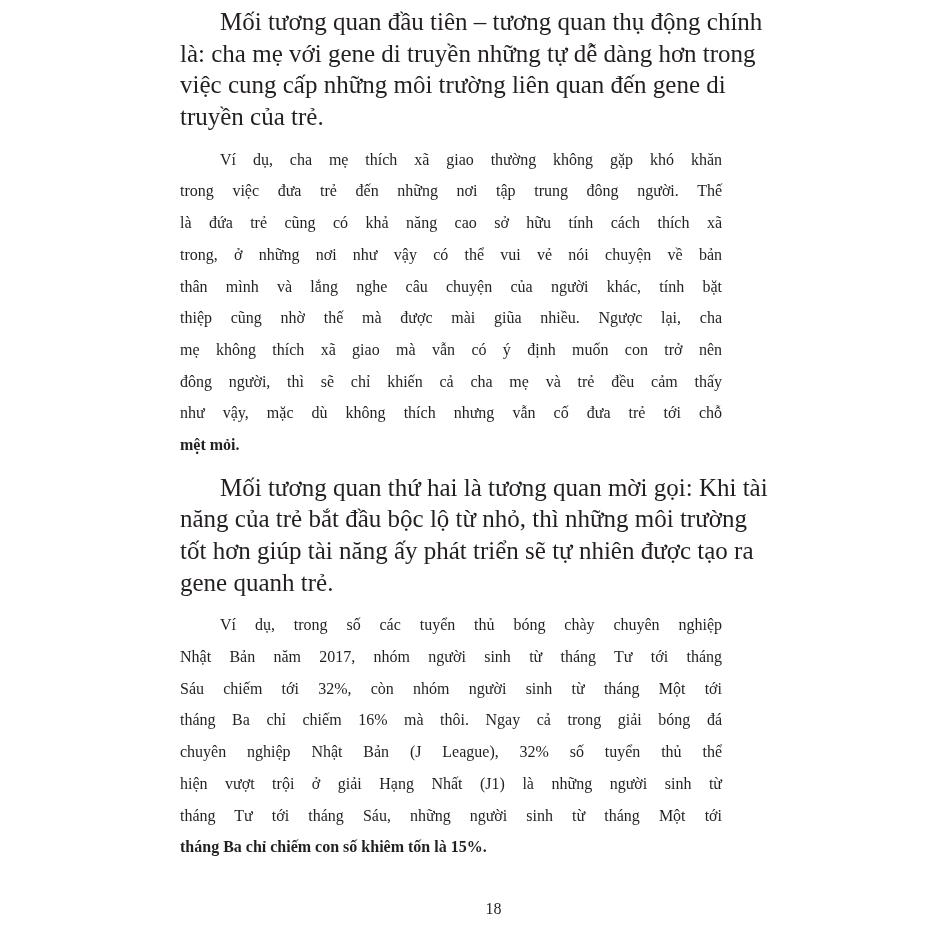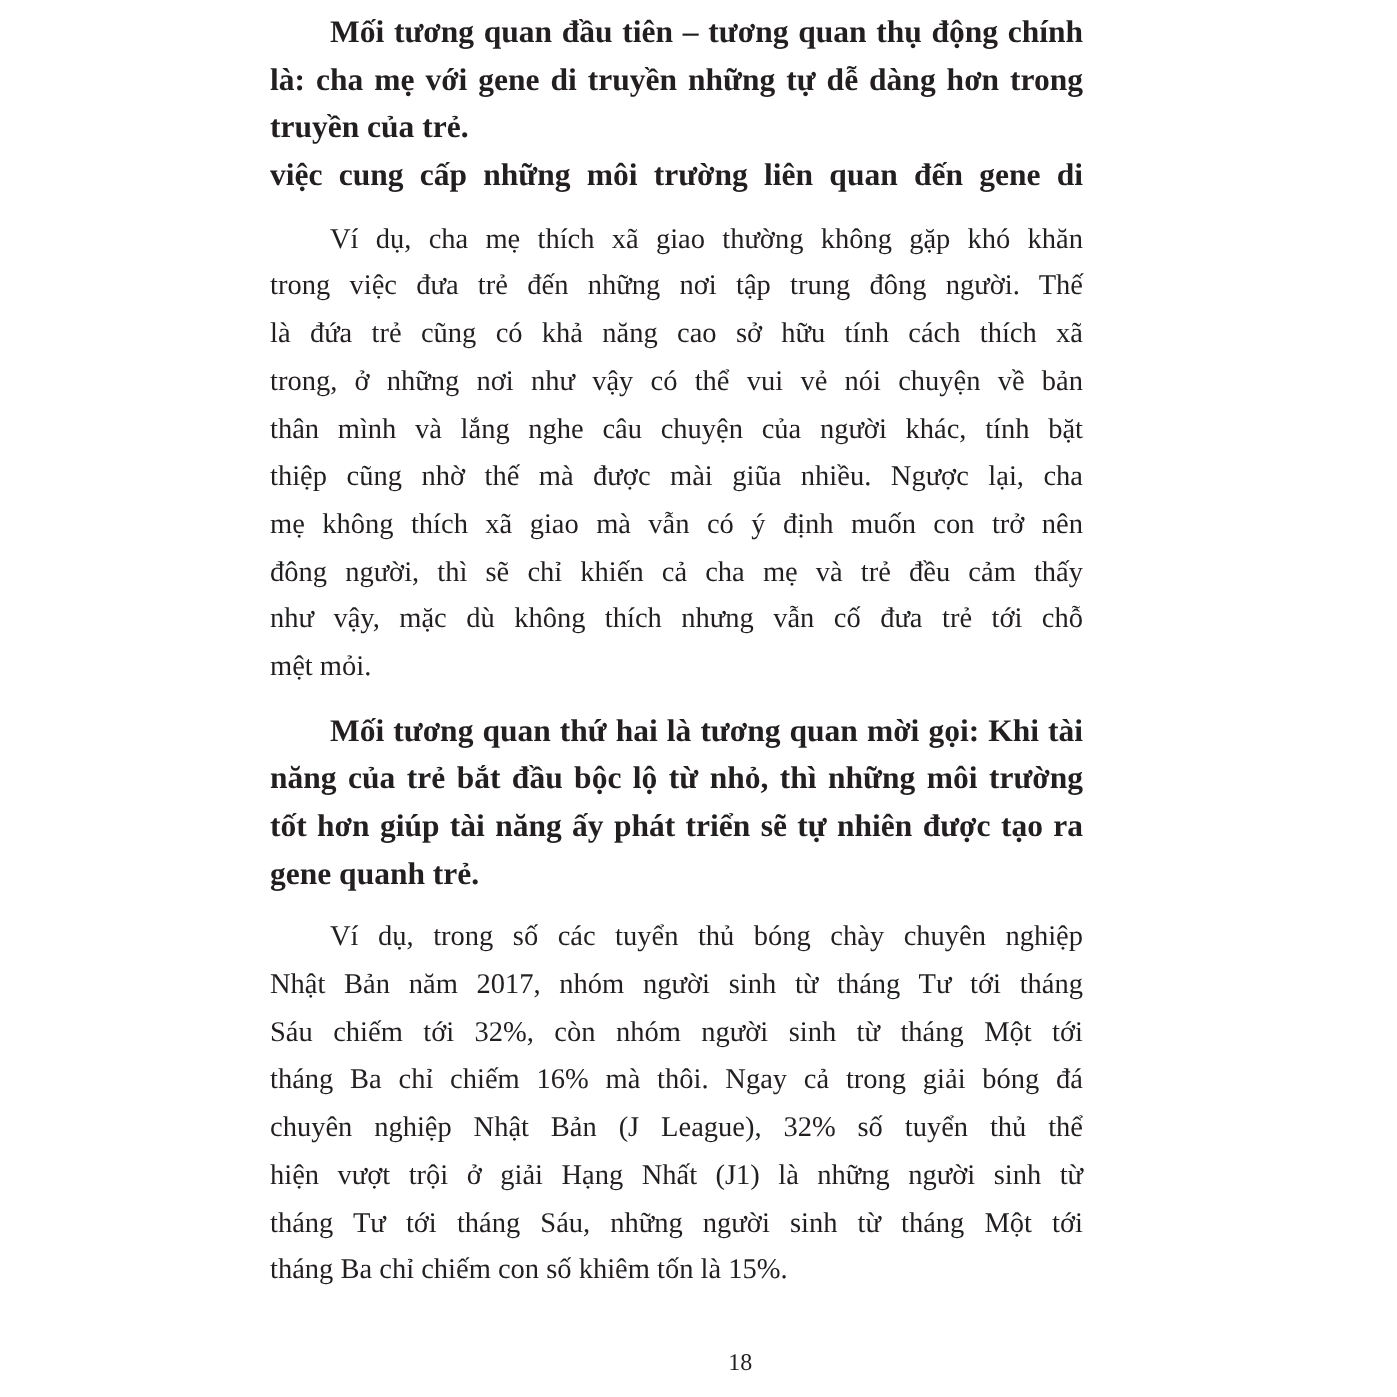--- a/index.html
+++ b/index.html
@@ -21,34 +21,35 @@
       top: 6px;
       width: 542px;
     }
     .para {
       margin: 0 0 11px 0;
     }
     .line {
       display: block;
       height: 31.7px;
       line-height: 31.7px;
-      font-size: 19px;
+      font-size: 16px;
       white-space: nowrap;
       text-align: justify;
       text-align-last: justify;
     }
     .line.last {
       text-align-last: left;
+      font-weight: bold;
     }
     .line.indent {
       padding-left: 40px;
     }
     .bold .line {
-      font-weight: bold;
-      font-size: 21px;
+      font-weight: normal;
+      font-size: 25px;
     }
     .page-number {
       position: absolute;
       left: 0;
       width: 931px;
       top: 900px;
       text-align: center;
       font-family: Liberation Serif, serif;
       font-size: 16px;
       color: #231f20;
@@ -56,22 +57,22 @@
     }
   </style>
 </head>
 <body>
 
 <div class="page">
 
   <p class="para bold">
     <span class="line indent">Mối tương quan đầu tiên – tương quan thụ động chính</span>
     <span class="line">là: cha mẹ với gene di truyền những tự dễ dàng hơn trong</span>
+    <span class="line">việc cung cấp những môi trường liên quan đến gene di</span>
     <span class="line last">truyền của trẻ.</span>
-    <span class="line">việc cung cấp những môi trường liên quan đến gene di</span>
   </p>
 
   <p class="para">
     <span class="line indent">Ví dụ, cha mẹ thích xã giao thường không gặp khó khăn</span>
     <span class="line">trong việc đưa trẻ đến những nơi tập trung đông người. Thế</span>
     <span class="line">là đứa trẻ cũng có khả năng cao sở hữu tính cách thích xã</span>
     <span class="line">trong, ở những nơi như vậy có thể vui vẻ nói chuyện về bản</span>
     <span class="line">thân mình và lắng nghe câu chuyện của người khác, tính bặt</span>
     <span class="line">thiệp cũng nhờ thế mà được mài giũa nhiều. Ngược lại, cha</span>
     <span class="line">mẹ không thích xã giao mà vẫn có ý định muốn con trở nên</span>

